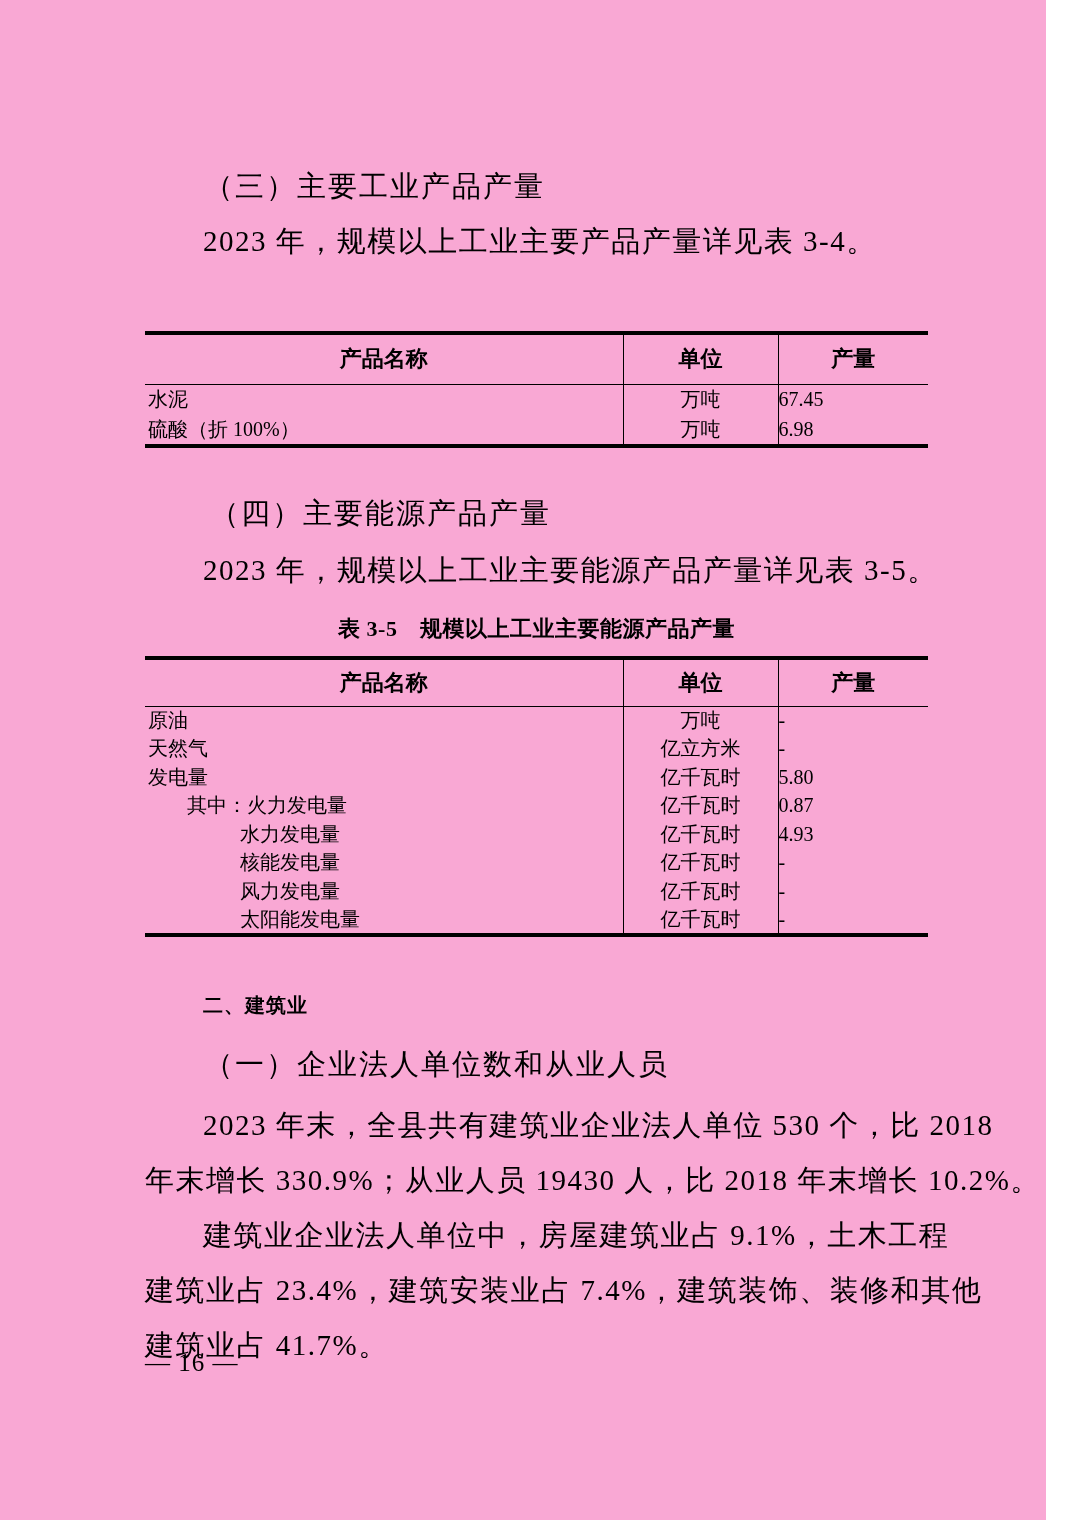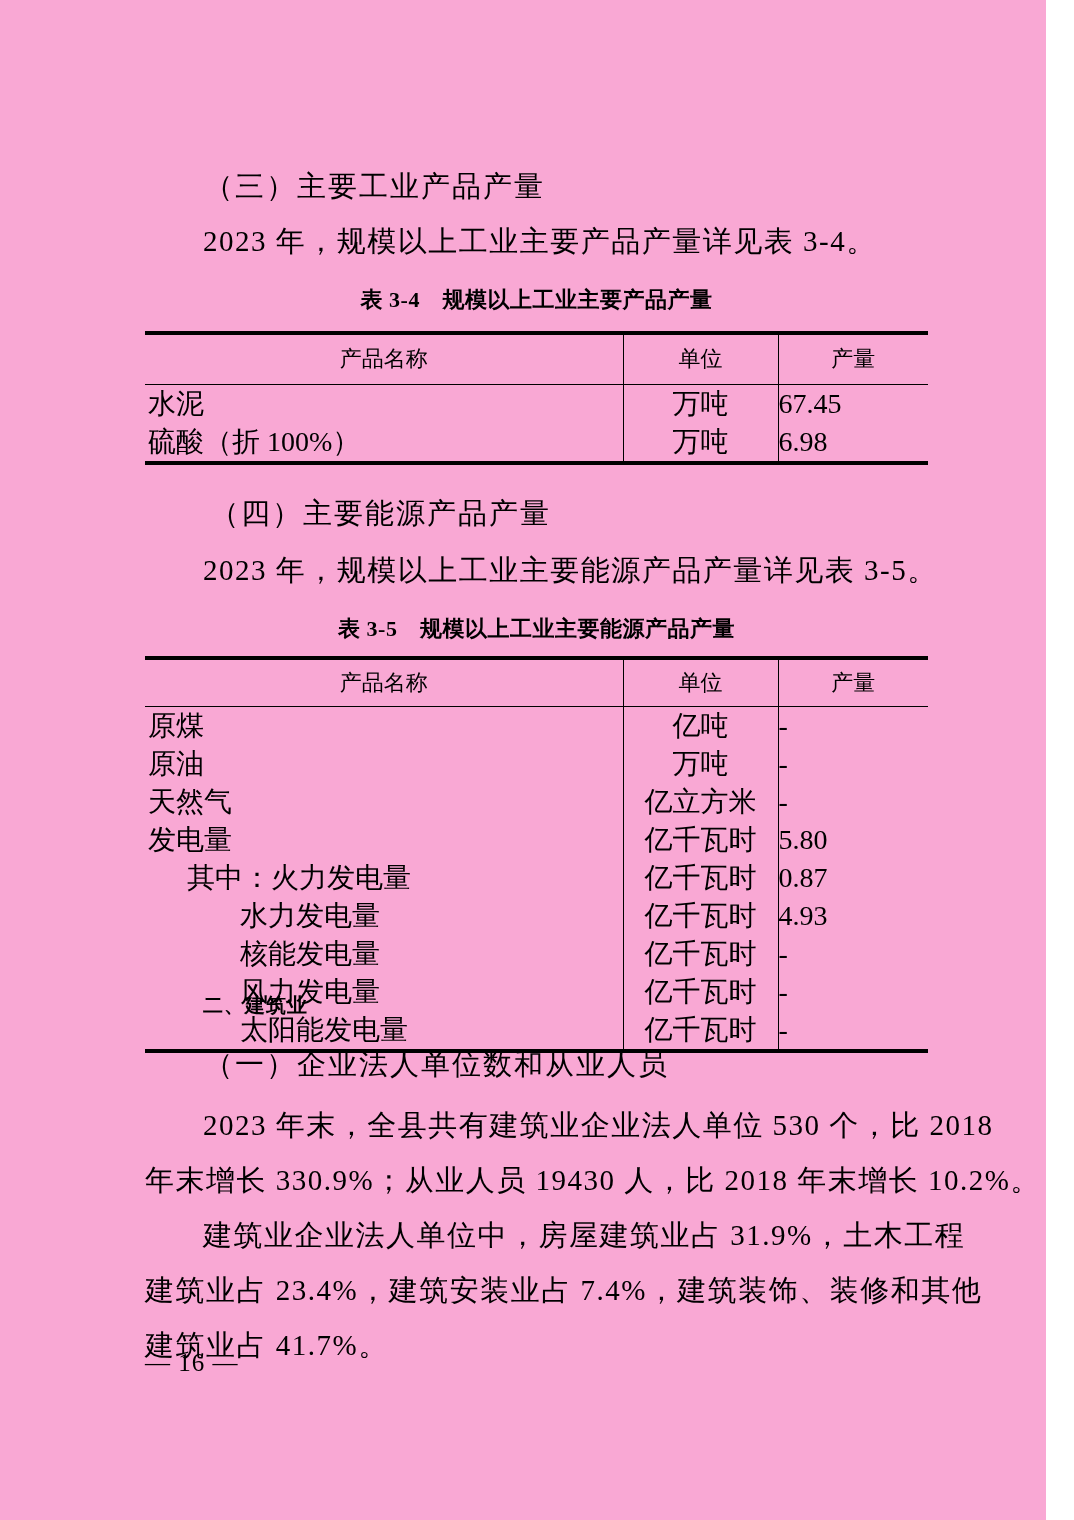--- a/index.html
+++ b/index.html
@@ -54,31 +54,31 @@
     left: 145px;
     width: 783px;
     border-collapse: collapse;
     border-top: 4px solid #000;
     border-bottom: 4px solid #000;
     table-layout: fixed;
     color: #000;
   }
   .data-table th {
     font-size: 22px;
-    font-weight: normal;
+    font-weight: bold;
     text-align: center;
     vertical-align: middle;
     border-bottom: 1.5px solid #000;
   }
   .data-table th:nth-child(1),
   .data-table td:nth-child(1) { border-right: 1.5px solid #000; }
   .data-table th:nth-child(2),
   .data-table td:nth-child(2) { border-right: 1.5px solid #000; }
   .data-table td {
-    font-size: 28px;
+    font-size: 20px;
     vertical-align: middle;
   }
   .data-table td:nth-child(1) { text-align: left; padding-left: 3px; }
   .data-table td:nth-child(2) { text-align: center; font-family: Liberation Mono, monospace; }
   .data-table td:nth-child(3) { text-align: left; padding-right: 5px; }
   .t34 th { height: 51px; }
   .t34 td { height: 31px; }
   .t35 th { height: 48px; }
   .t35 td { height: 28.5px; }
   td.indent-1 { padding-left: 42px !important; }
@@ -123,21 +123,20 @@
 </style>
 </head>
 <body>
 
 <div class="page">
 
   <div class="kai-heading" style="top:167px">（三）主要工业产品产量</div>
 
   <div class="body-para indent" style="top:222px">2023 年，规模以上工业主要产品产量详见表 3-4。</div>
 
-  <div class="table-caption" style="top:285px">表 3-4　规模以上工业主要产品产量</div>
 
   <table class="data-table t34" style="top:331px">
     <colgroup>
         <col style="width:478px">
         <col style="width:155px">
         <col style="width:150px">
       </colgroup>
     <thead>
       <tr>
         <th>产品名称</th>
@@ -173,25 +172,20 @@
       </colgroup>
     <thead>
       <tr>
         <th>产品名称</th>
         <th>单位</th>
         <th>产量</th>
       </tr>
     </thead>
     <tbody>
         <tr>
-          <td class="cell-product-name">原煤</td>
-          <td class="cell-unit">亿吨</td>
-          <td class="cell-output">-</td>
-        </tr>
-        <tr>
           <td class="cell-product-name">原油</td>
           <td class="cell-unit">万吨</td>
           <td class="cell-output">-</td>
         </tr>
         <tr>
           <td class="cell-product-name">天然气</td>
           <td class="cell-unit">亿立方米</td>
           <td class="cell-output">-</td>
         </tr>
         <tr>
@@ -230,20 +224,20 @@
   <div class="hei-heading" style="top:992px">二、建筑业</div>
 
   <div class="kai-heading" style="top:1045px">（一）企业法人单位数和从业人员</div>
 
   <div class="para-block" style="top:1098px">
       <div class="body-line first">2023 年末，全县共有建筑业企业法人单位 530 个，比 2018</div>
       <div class="body-line">年末增长 330.9%；从业人员 19430 人，比 2018 年末增长 10.2%。</div>
     </div>
 
   <div class="para-block" style="top:1208px">
-      <div class="body-line first">建筑业企业法人单位中，房屋建筑业占 31.9%，土木工程</div>
+      <div class="body-line first">建筑业企业法人单位中，房屋建筑业占 9.1%，土木工程</div>
       <div class="body-line">建筑业占 23.4%，建筑安装业占 7.4%，建筑装饰、装修和其他</div>
       <div class="body-line">建筑业占 41.7%。</div>
     </div>
 
   <div class="page-number">— 16 —</div>
 
 </div>
 
 </body></html>

